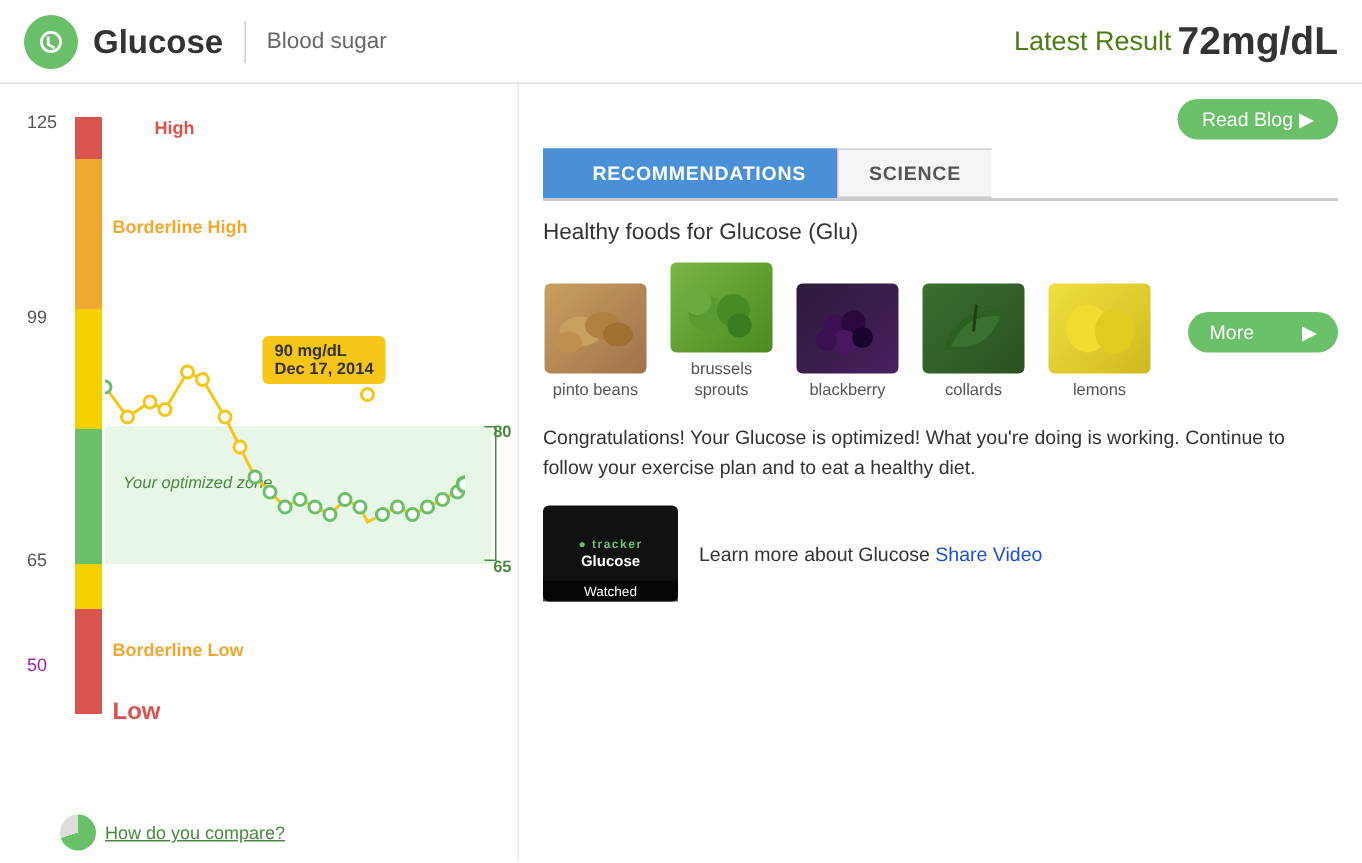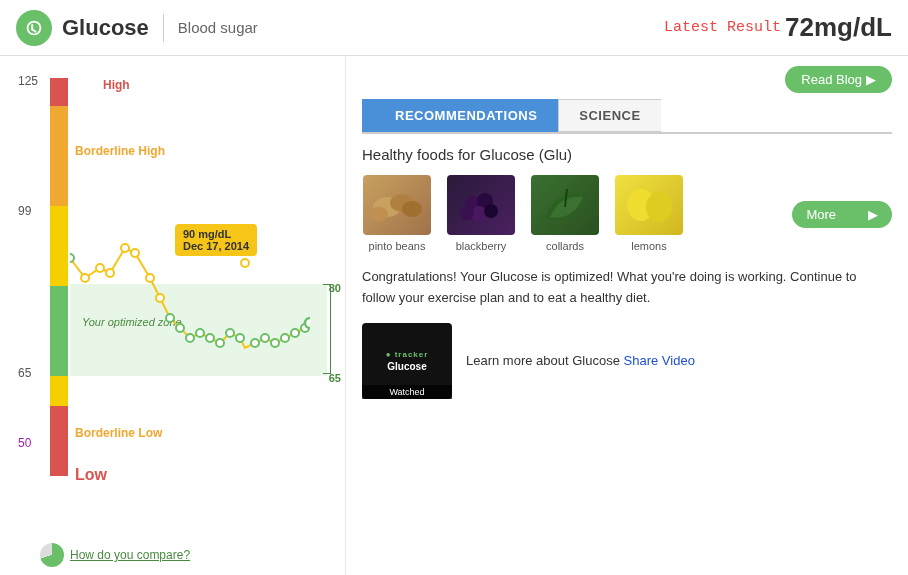--- a/index.html
+++ b/index.html
@@ -12,21 +12,21 @@
     }
     .logo-icon {
       width: 36px; height: 36px; background: #6abf69; border-radius: 50%;
       display: flex; align-items: center; justify-content: center; margin-right: 10px;
     }
     .logo-icon svg { width: 22px; height: 22px; }
     .header-title { font-size: 22px; font-weight: bold; color: #333; margin-right: 14px; }
     .header-divider { width: 1px; height: 28px; background: #ccc; margin-right: 14px; }
     .header-subtitle { font-size: 15px; color: #666; }
     .header-spacer { flex: 1; }
-    .latest-result { font-size: 15px; color: #ef4444; margin-right: 4px; font-family: Liberation Mono, monospace; }
+    .latest-result { font-size: 18px; color: #4d7c0f; margin-right: 4px; }
     .latest-value { font-size: 26px; font-weight: bold; color: #333; }
 
     
     .main { display: flex; height: calc(575px - 56px); }
 
     
     .chart-panel { width: 345px; position: relative; padding: 10px 10px 10px 40px; flex-shrink: 0; }
 
     
     .compare-row { position: absolute; bottom: 8px; left: 40px; display: flex; align-items: center; }
@@ -63,21 +63,21 @@
       padding: 6px 14px; font-size: 13px; cursor: pointer; display: flex; align-items: center; gap: 4px;
       margin-left: auto; align-self: center;
     }
 
     
     .congrats-text { font-size: 13px; color: #333; line-height: 1.6; margin-bottom: 14px; }
 
     
     .video-row { display: flex; align-items: center; gap: 14px; }
     .video-thumb {
-      width: 90px; height: 76px; background: #111; border-radius: 4px;
+      width: 90px; height: 64px; background: #111; border-radius: 4px;
       display: flex; flex-direction: column; align-items: center; justify-content: center; position: relative;
       flex-shrink: 0;
     }
     .watched-badge {
       position: absolute; bottom: 0; left: 0; right: 0; background: rgba(0,0,0,0.7);
       color: #fff; font-size: 9px; text-align: center; padding: 2px;
     }
     .video-desc { font-size: 13px; color: #333; }
     .share-link { color: #1d4ed8; text-decoration: none; cursor: pointer; }
 
@@ -197,20 +197,31 @@
           <svg width="60" height="52" viewBox="0 0 60 52">
               <ellipse cx="20" cy="28" rx="14" ry="10" fill="#c8a060"></ellipse>
               <ellipse cx="35" cy="24" rx="12" ry="9" fill="#b08040"></ellipse>
               <ellipse cx="45" cy="30" rx="10" ry="8" fill="#a07030"></ellipse>
               <ellipse cx="12" cy="35" rx="9" ry="7" fill="#c09050"></ellipse>
             </svg>
         </div>
         <div class="food-label">pinto beans</div>
       </div>
       <div class="food-item">
+        <div class="food-img food-brussels">
+          <svg width="60" height="52" viewBox="0 0 60 52">
+              <circle cx="20" cy="30" r="12" fill="#5a9a30"></circle>
+              <circle cx="38" cy="28" r="11" fill="#4a8a25"></circle>
+              <circle cx="14" cy="22" r="9" fill="#6aaa40"></circle>
+              <circle cx="42" cy="38" r="8" fill="#3a7a20"></circle>
+            </svg>
+        </div>
+        <div class="food-label">brussels sprouts</div>
+      </div>
+      <div class="food-item">
         <div class="food-img food-blackberry">
           <svg width="60" height="52" viewBox="0 0 60 52">
               <circle cx="22" cy="25" r="8" fill="#3a1050"></circle>
               <circle cx="34" cy="22" r="8" fill="#2a0840"></circle>
               <circle cx="28" cy="35" r="8" fill="#4a1860"></circle>
               <circle cx="40" cy="32" r="7" fill="#1a0430"></circle>
               <circle cx="16" cy="34" r="7" fill="#3a1050"></circle>
             </svg>
         </div>
         <div class="food-label">blackberry</div>

